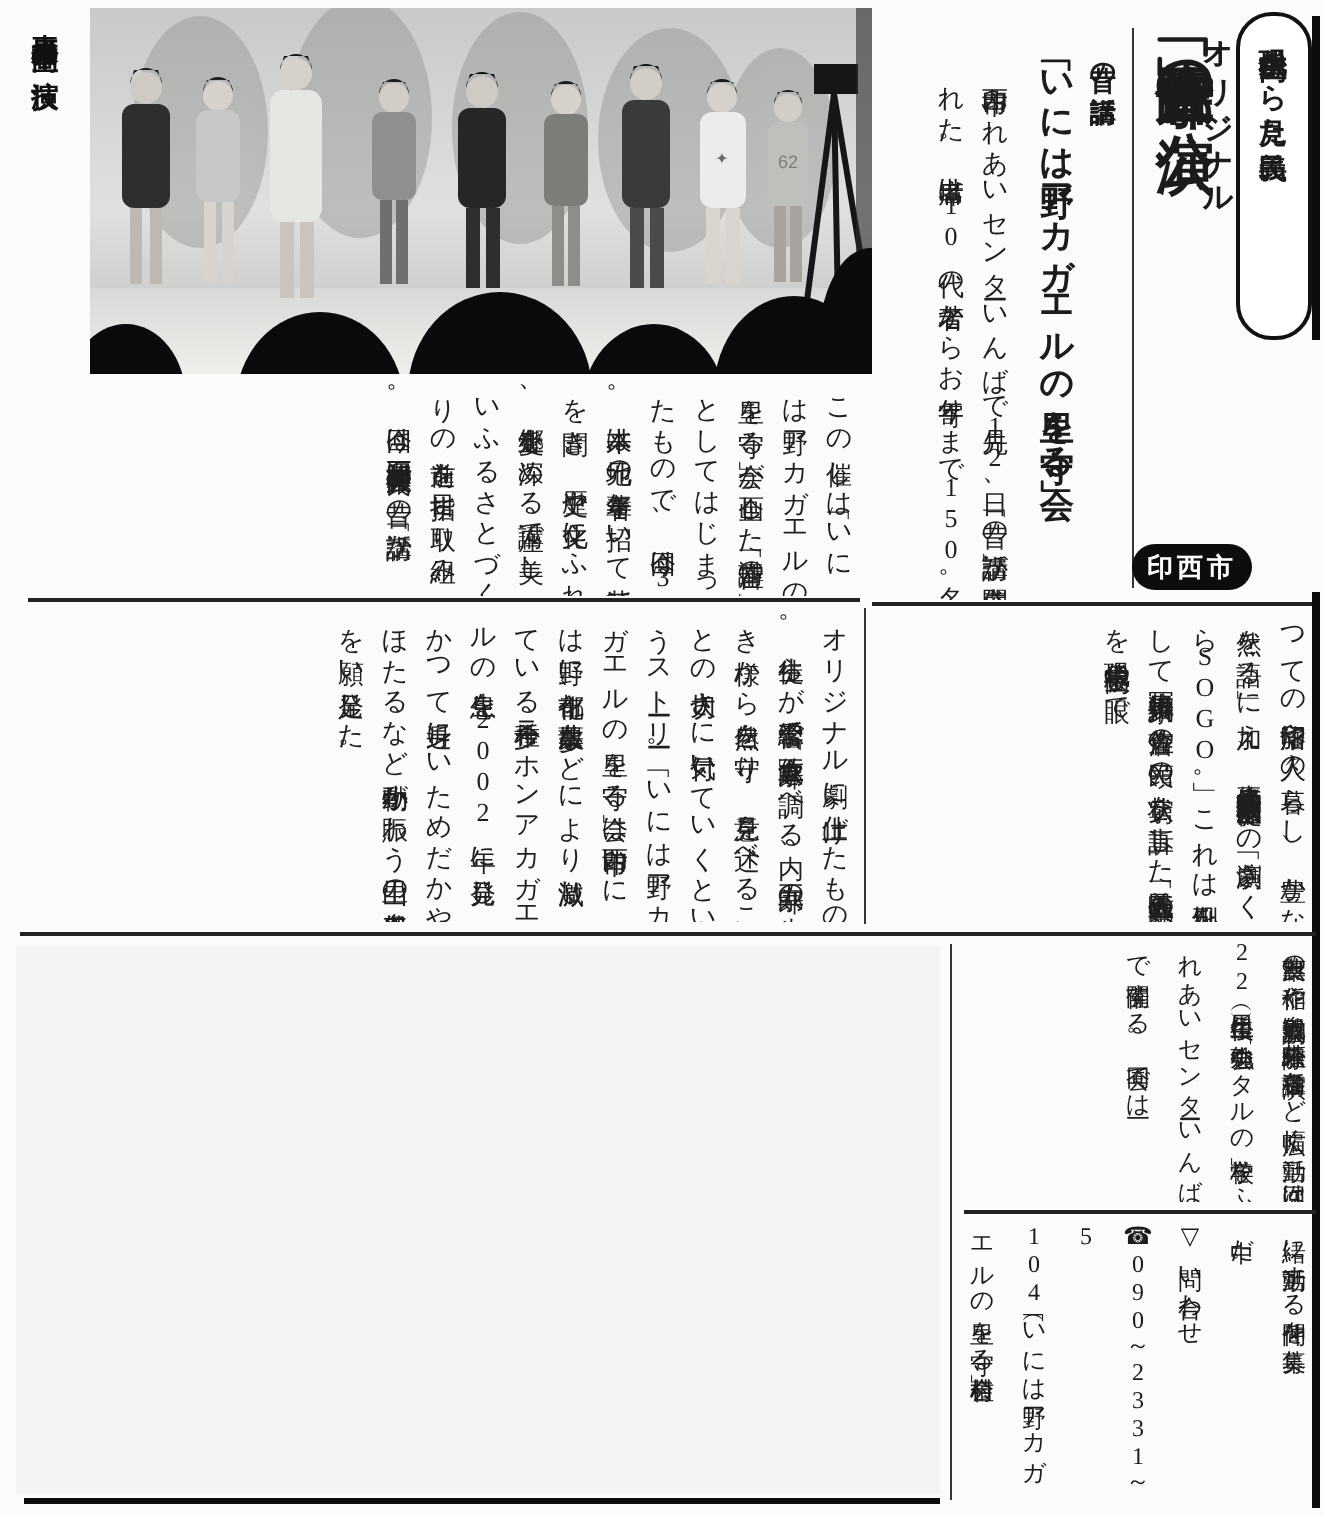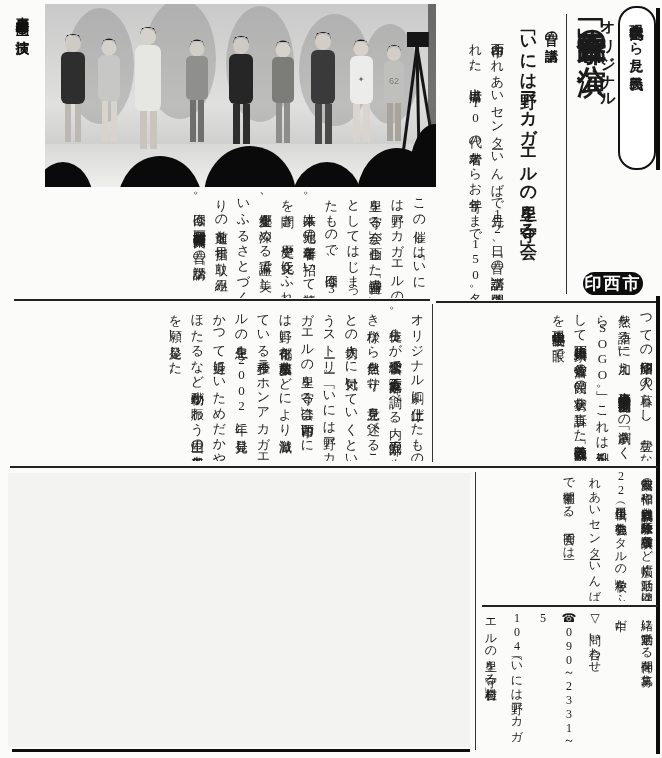--- a/index.html
+++ b/index.html
@@ -40,21 +40,21 @@
   }
   .kicker-box .v{font-size:14px;letter-spacing:0.5px;}
   .genre{font-size:15px;letter-spacing:1px;}
   .headline-main{font-size:29px;letter-spacing:0px;line-height:44px;}
   .sub-kicker{font-size:13px;letter-spacing:0.5px;}
   .headline-sub{font-size:17px;letter-spacing:-0.5px;line-height:30px;}
   .badge{
     background:#0d0d0d;color:#fff;border-radius:12px;
     width:60px;height:23px;
     display:flex;align-items:center;justify-content:center;
-    font-size:17px;letter-spacing:2px;margin-left:17px;
+    font-size:13px;letter-spacing:2px;
   }
   .rule-h{background:#222;height:1.5px;}
   .rule-v{background:#333;width:1px;}
   .bar{background:#0d0d0d;}
   .blank-area{background:#f3f3f1;}
   .contact .line{display:block;}
   .contact{font-size:12px;line-height:26px;letter-spacing:0;}
 </style>
 </head>
 <body>

